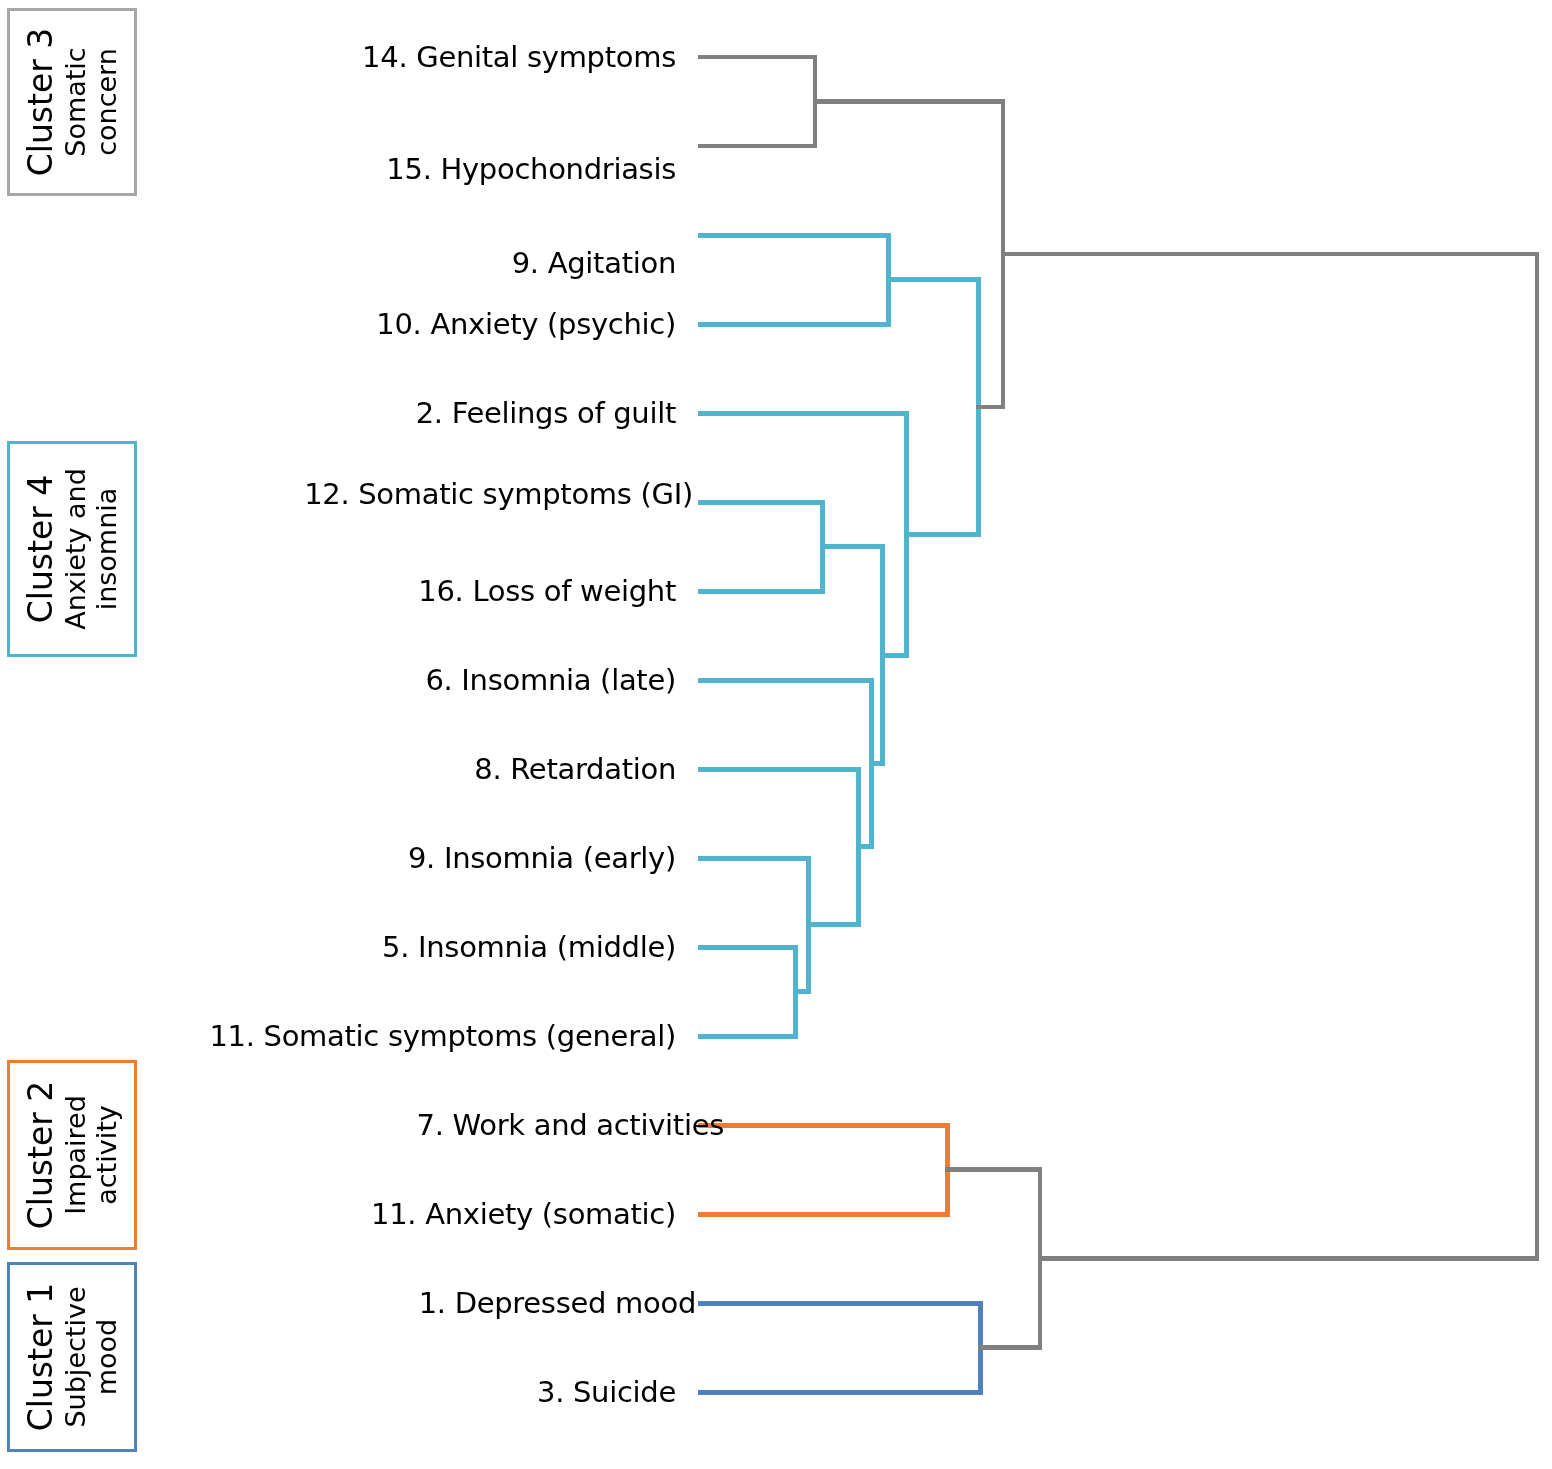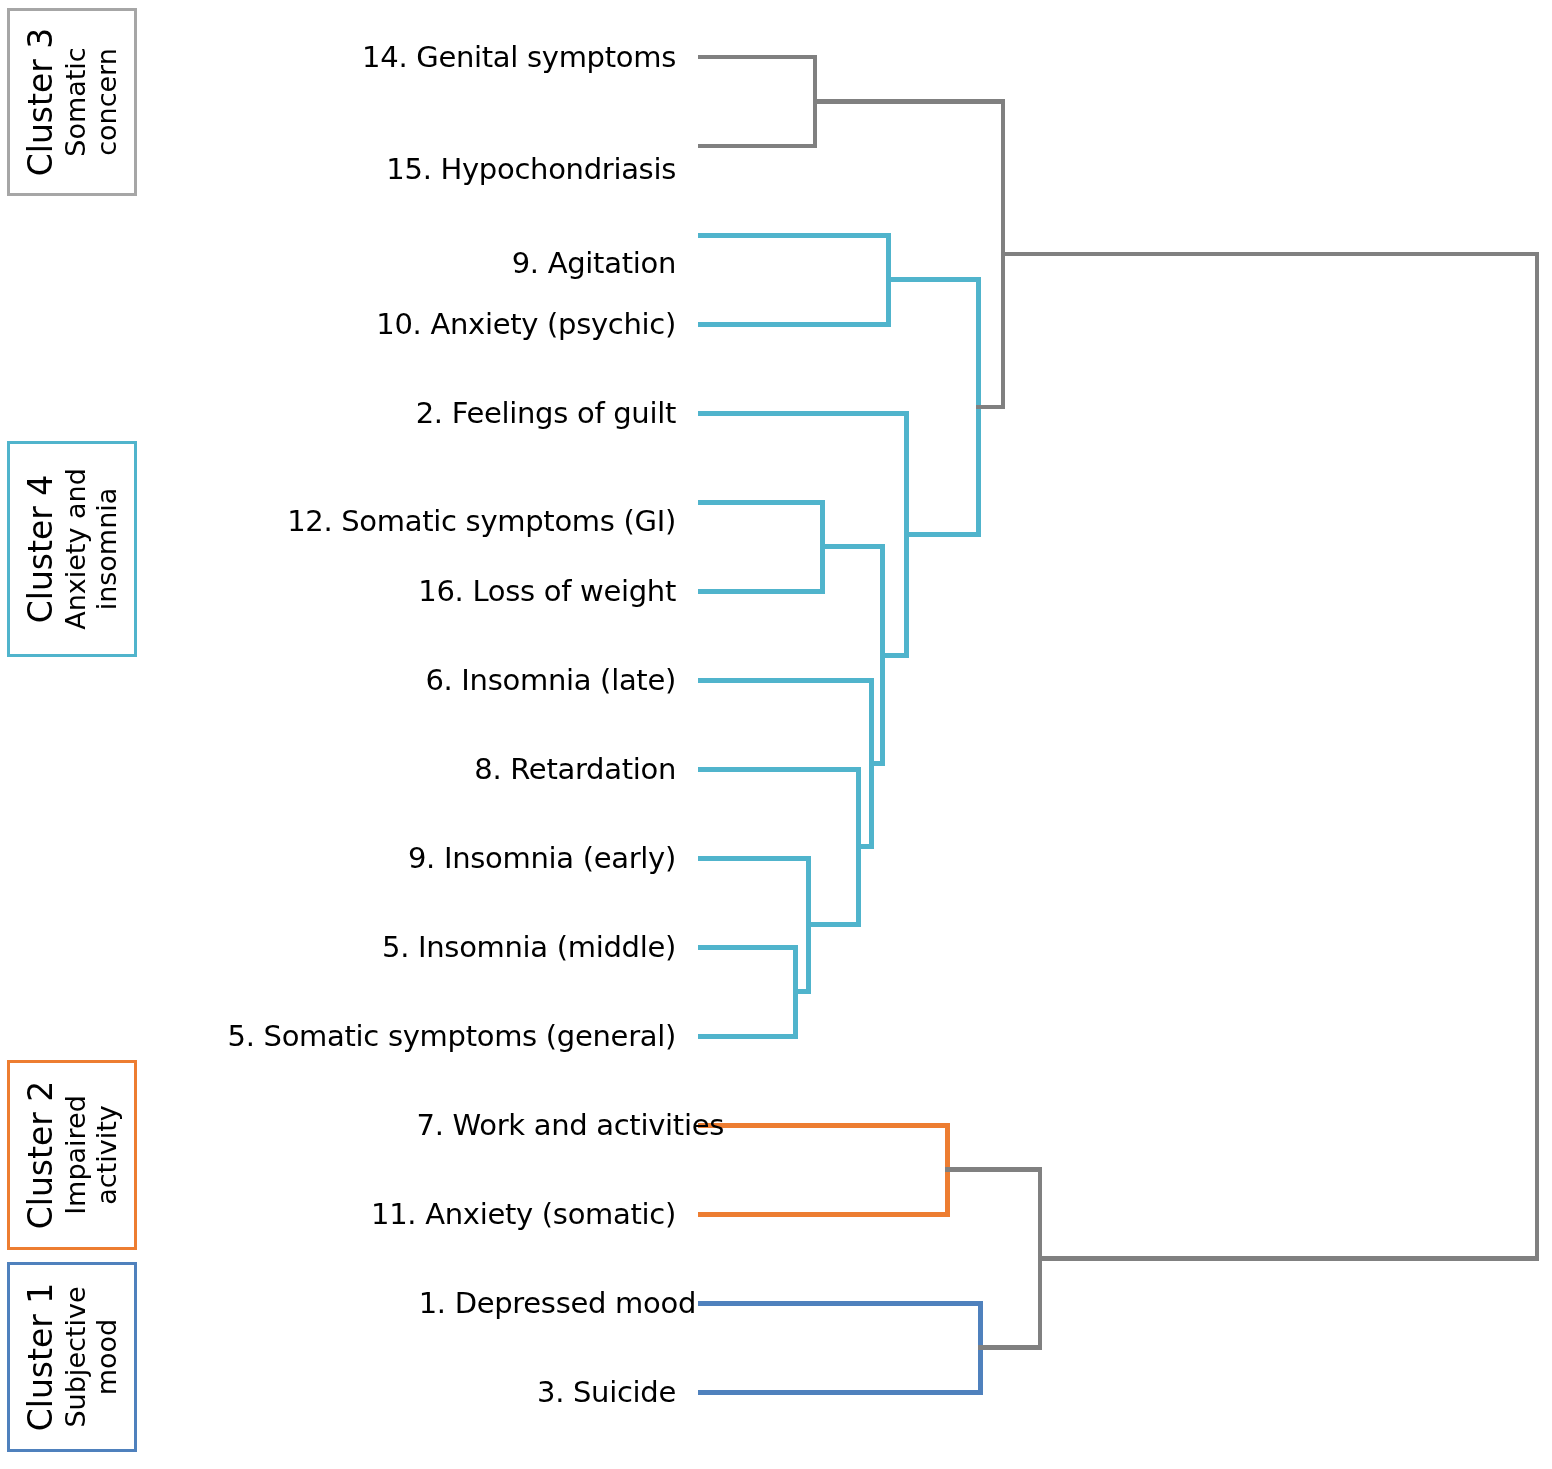--- a/index.html
+++ b/index.html
@@ -89,27 +89,27 @@
       <line x1="980" y1="1347.5" x2="1040" y2="1347.5" stroke="#808080" stroke-width="4.5" stroke-linecap="square"></line>
       <line x1="1040" y1="1258.5" x2="1537" y2="1258.5" stroke="#808080" stroke-width="4.5" stroke-linecap="square"></line>
     </svg>
 
   <div id="leaf-labels">
       <div class="leaf-label" style="top: 37px;">14. Genital symptoms</div>
       <div class="leaf-label" style="top: 126px; margin-top: 23px;">15. Hypochondriasis</div>
       <div class="leaf-label" style="top: 215px; margin-top: 28px;">9. Agitation</div>
       <div class="leaf-label" style="top: 304px;">10. Anxiety (psychic)</div>
       <div class="leaf-label" style="top: 393px;">2. Feelings of guilt</div>
-      <div class="leaf-label" style="top: 501px;">12. Somatic symptoms (GI)</div>
+      <div class="leaf-label" style="top: 474px; margin-left: 17px;">12. Somatic symptoms (GI)</div>
       <div class="leaf-label" style="top: 571px;">16. Loss of weight</div>
       <div class="leaf-label" style="top: 660px;">6. Insomnia (late)</div>
       <div class="leaf-label" style="top: 749px;">8. Retardation</div>
       <div class="leaf-label" style="top: 838px;">9. Insomnia (early)</div>
       <div class="leaf-label" style="top: 927px;">5. Insomnia (middle)</div>
-      <div class="leaf-label" style="top: 1016px;">5. Somatic symptoms (general)</div>
+      <div class="leaf-label" style="top: 1016px;">11. Somatic symptoms (general)</div>
       <div class="leaf-label" style="top: 1105px; padding-left: 48px;">7. Work and activities</div>
       <div class="leaf-label" style="top: 1194px;">11. Anxiety (somatic)</div>
       <div class="leaf-label" style="top: 1283px; padding-left: 20px;">1. Depressed mood</div>
       <div class="leaf-label" style="top: 1372px;">3. Suicide</div>
     </div>
 
   <div class="cluster-box" id="cbox-0" style="left: 7px; top: 8px; width: 130px; height: 188px; border-color: rgb(166, 166, 166);">
     <div class="rot" style="width: 178px; height: 124px; left: -27px; top: 29px;">
       <span class="cluster-title">Cluster 3</span>
       <span class="cluster-sub">Somatic concern</span>

